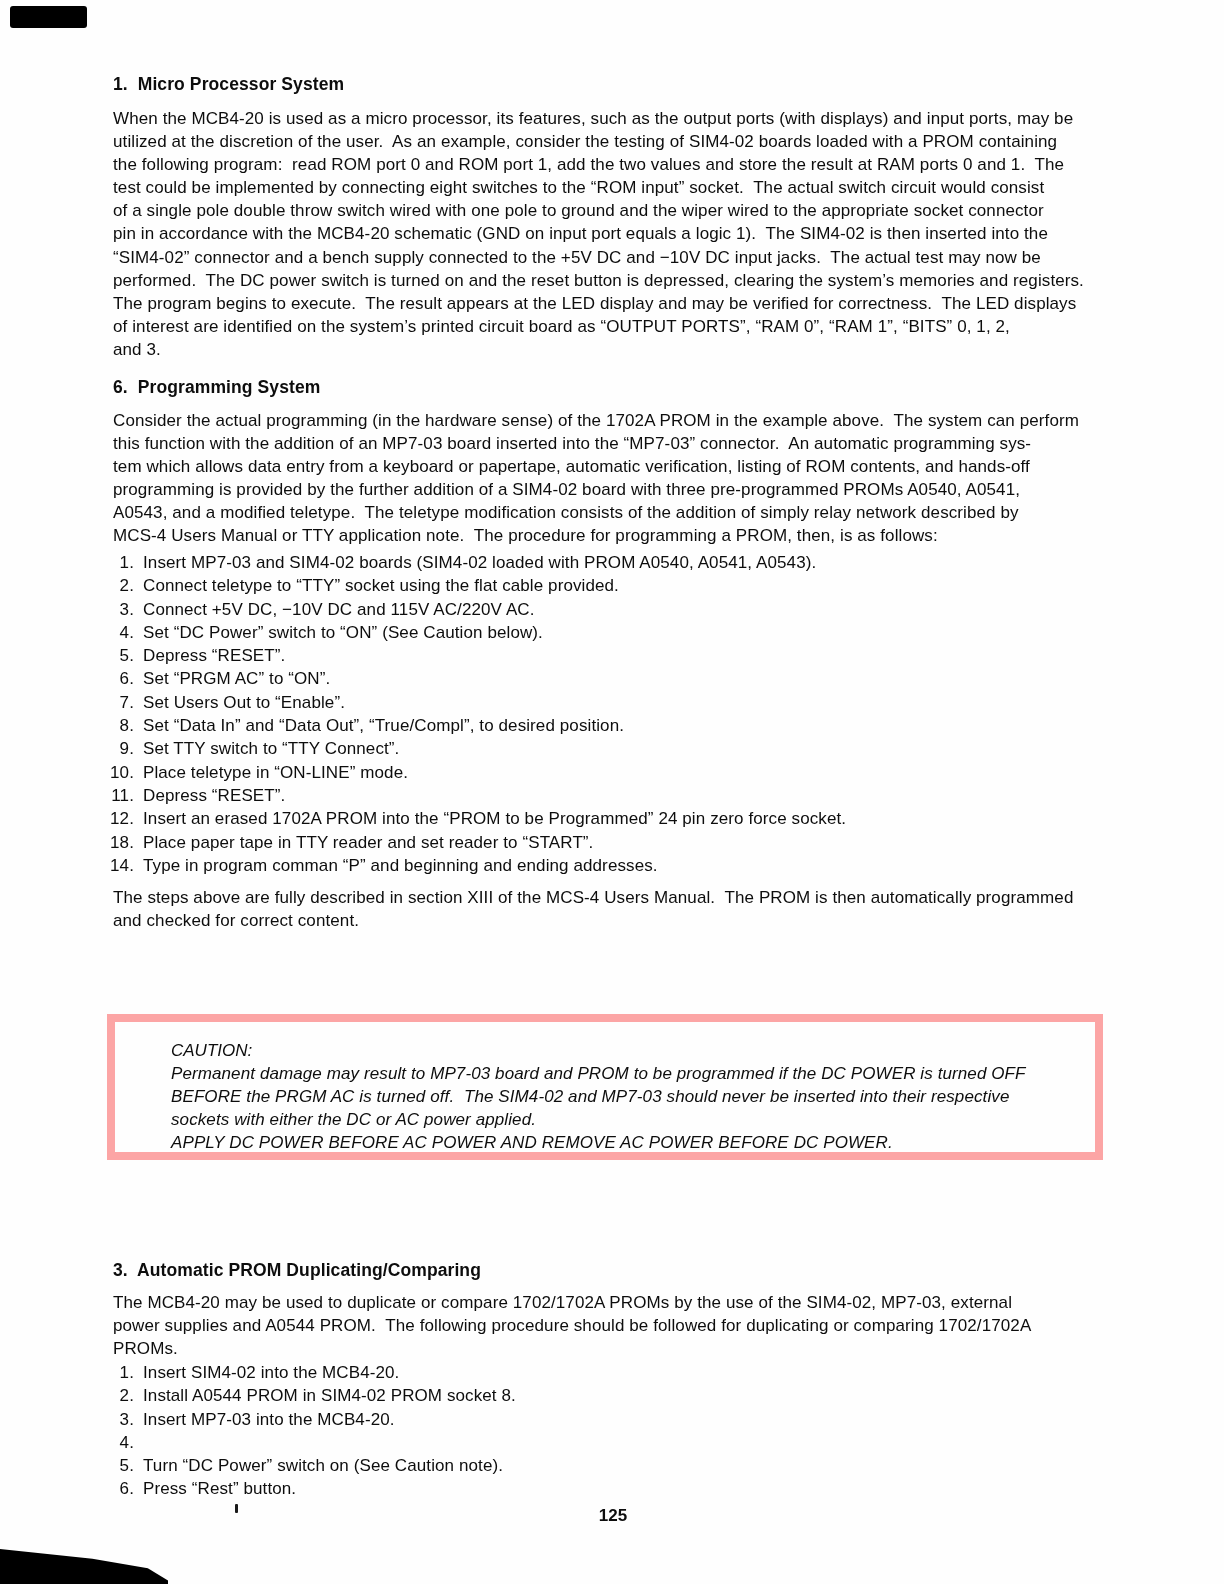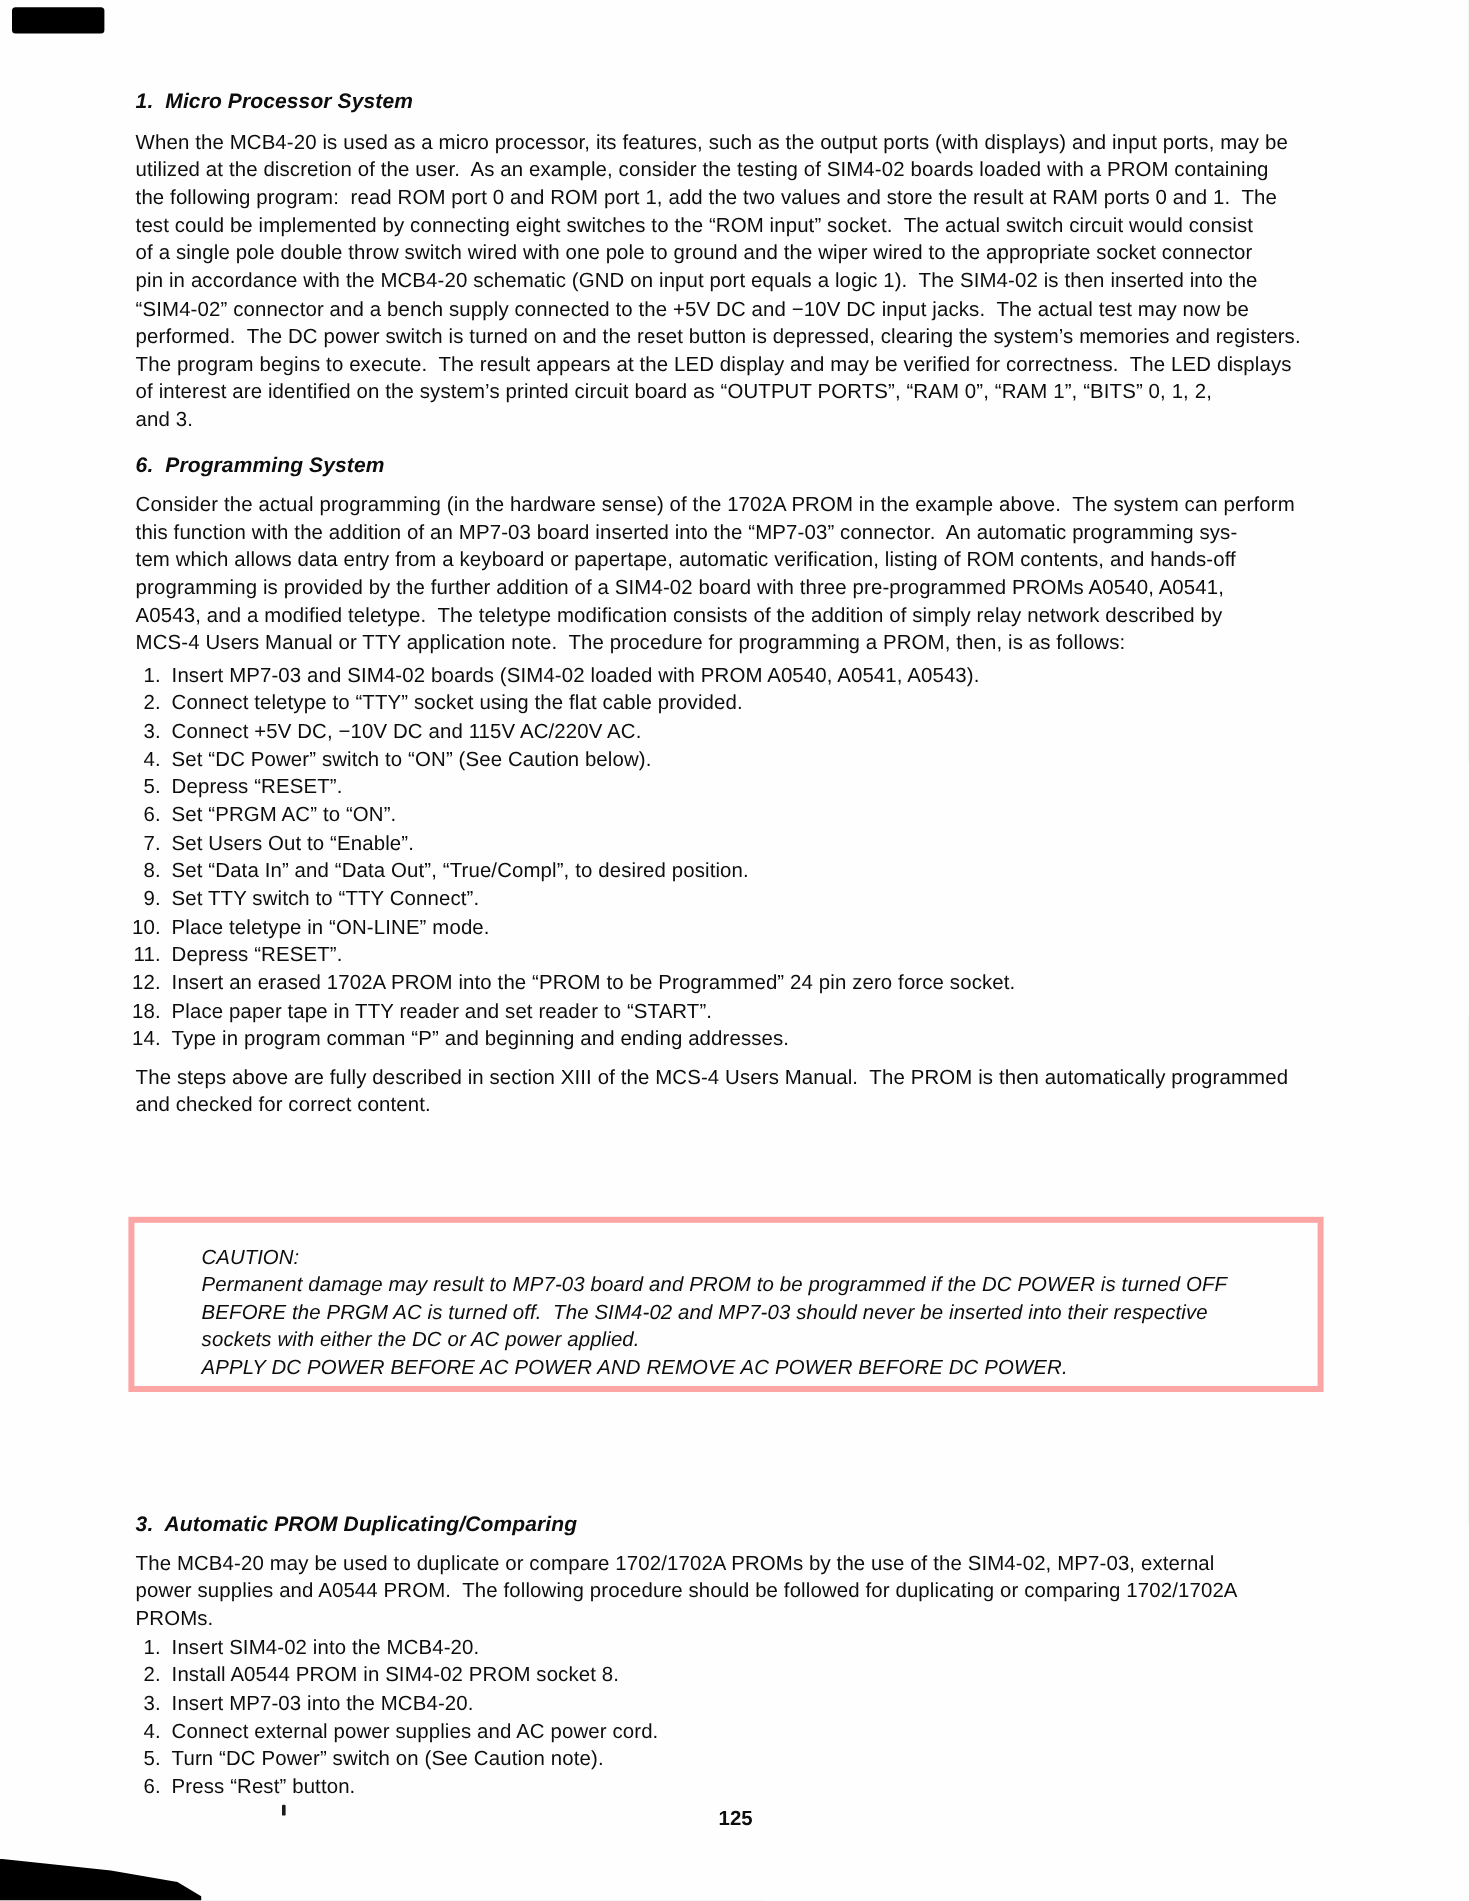--- a/index.html
+++ b/index.html
@@ -19,40 +19,39 @@
     font-size: 17px;
     line-height: 23.1px;
     white-space: pre;
     letter-spacing: 0.1px;
   }
   .heading {
     font-size: 17.5px;
     font-weight: 700;
     white-space: pre;
     letter-spacing: 0.1px;
-    font-style: italic;
   }
   .steps {
     position: absolute;
     left: 104px;
     width: 1060px;
     font-size: 17px;
     line-height: 23.3px;
     letter-spacing: 0.1px;
   }
   .li { display: flex; }
   .li .num { flex: none; width: 30px; text-align: right; }
   .li .txt { margin-left: 9px; white-space: pre; }
   .caution-box {
     position: absolute;
     left: 107px;
     top: 1014px;
     width: 996px;
     height: 146px;
-    border: 5px solid #fca5a5;
+    border: 8px solid #fca5a5;
     padding: 17px 10px 0 56px;
   }
   .caution-box .ctitle {
     font-size: 17px;
     font-style: italic;
     line-height: 23px;
     margin-bottom: 0px;
   }
   .caution-box .ctext {
     font-size: 17px;
@@ -198,21 +197,20 @@
       <div class="li">
         <span class="num">2.</span>
         <span class="txt">Install A0544 PROM in SIM4-02 PROM socket 8.</span>
       </div>
       <div class="li">
         <span class="num">3.</span>
         <span class="txt">Insert MP7-03 into the MCB4-20.</span>
       </div>
       <div class="li">
         <span class="num">4.</span>
-        <span class="txt">Connect external power supplies and AC power cord.</span>
       </div>
       <div class="li">
         <span class="num">5.</span>
         <span class="txt">Turn “DC Power” switch on (See Caution note).</span>
       </div>
       <div class="li">
         <span class="num">6.</span>
         <span class="txt">Press “Rest” button.</span>
       </div>
     </div>

